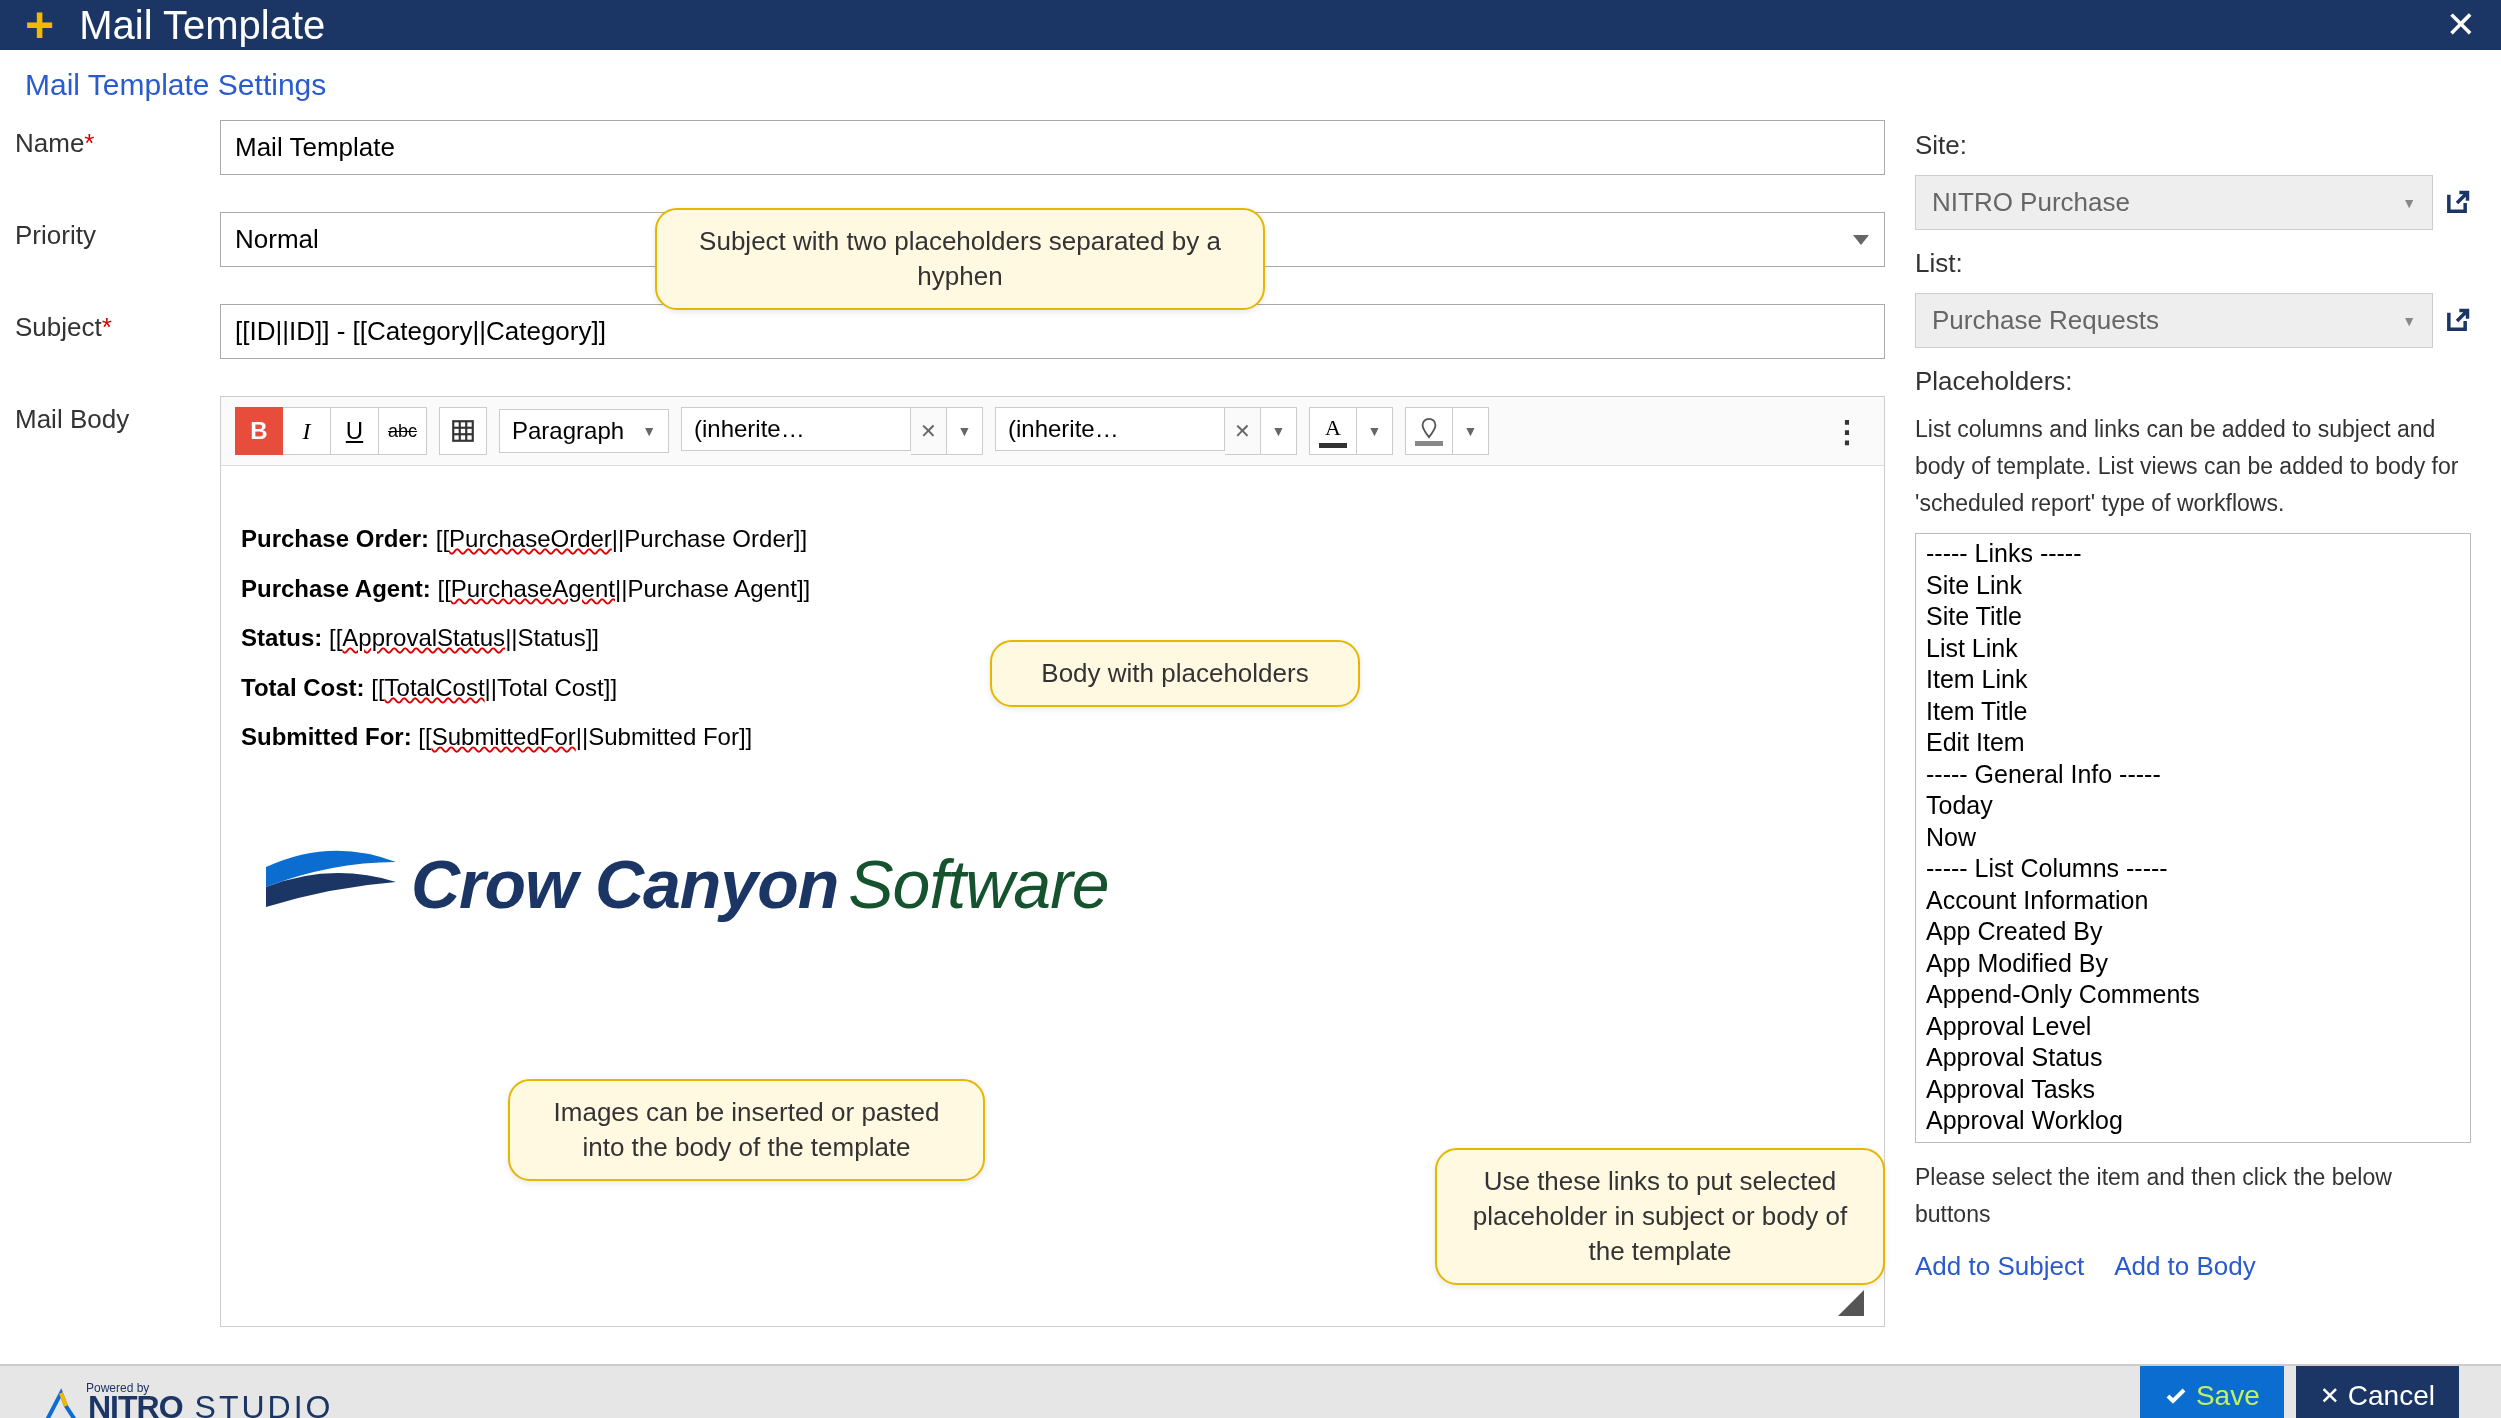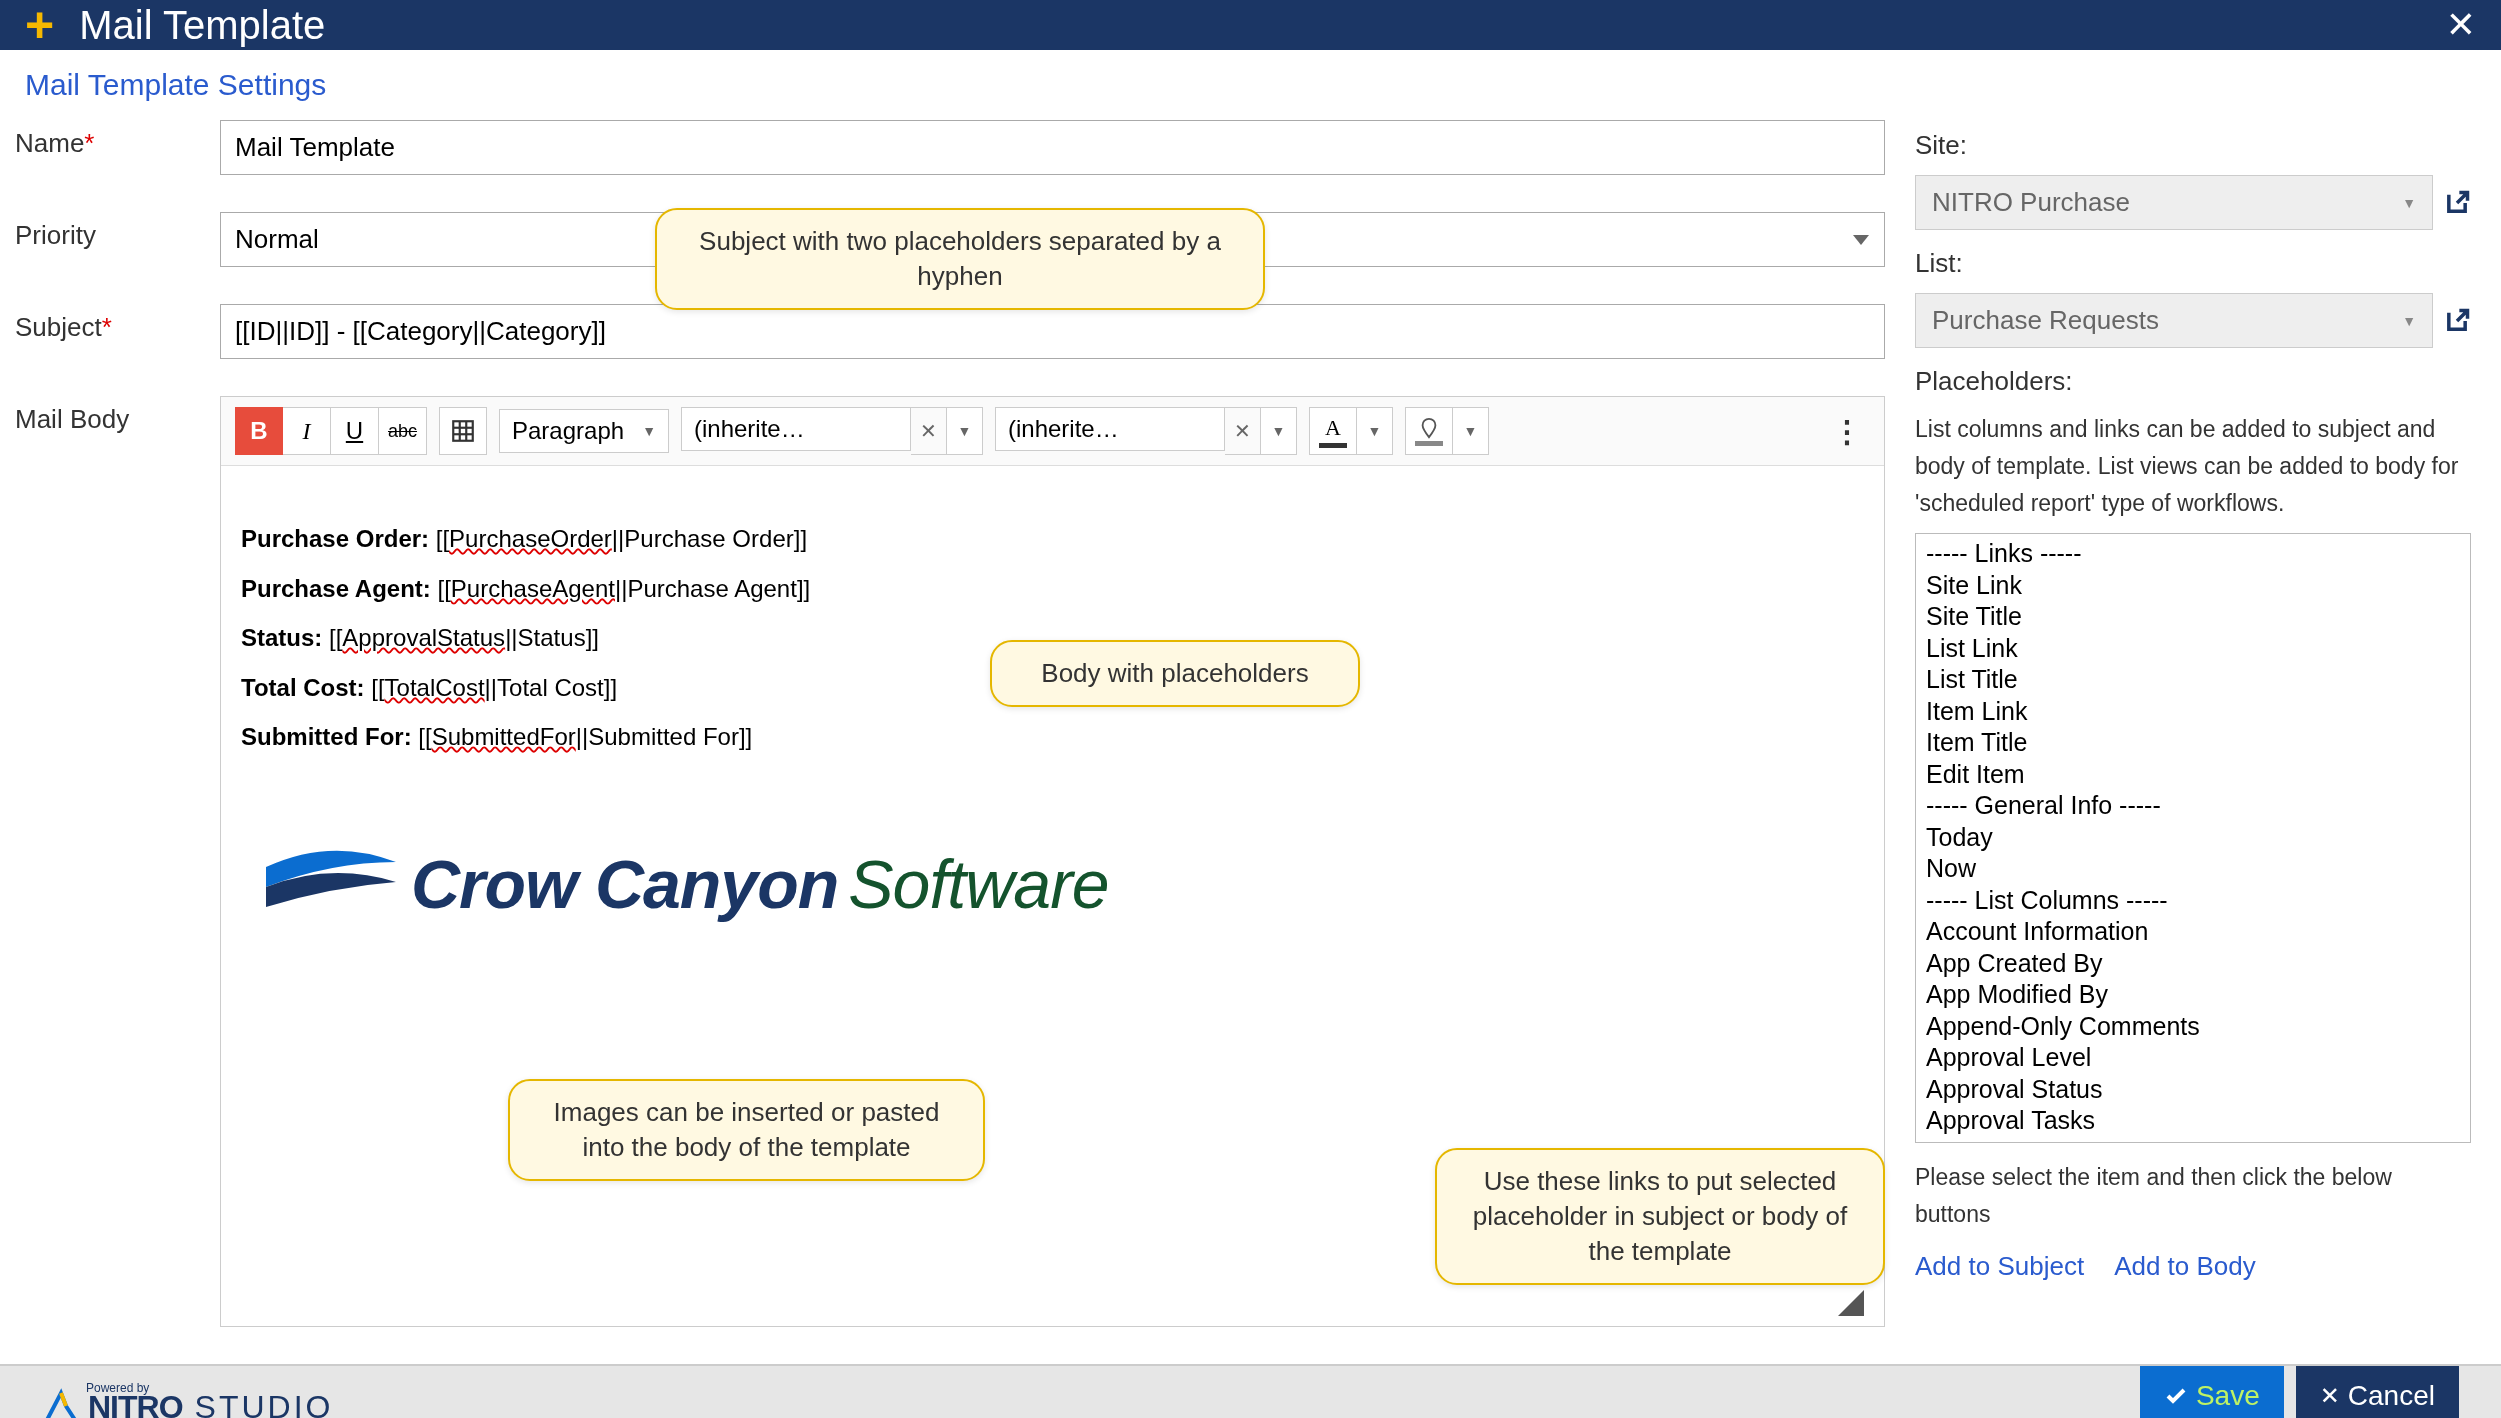--- a/index.html
+++ b/index.html
@@ -250,21 +250,20 @@
       </div>
     </div>
 
     <div class="rp-label">Placeholders:</div>
     <div class="rp-help">List columns and links can be added to subject and body of template. List views can be added to body for 'scheduled report' type of workflows.</div>
     <div class="rp-listbox" id="rp-listbox">
         <div>----- Links -----</div>
         <div>Site Link</div>
         <div>Site Title</div>
         <div>List Link</div>
-        <div>List Title</div>
         <div>Item Link</div>
         <div>Item Title</div>
         <div>Edit Item</div>
         <div>----- General Info -----</div>
         <div>Today</div>
         <div>Now</div>
         <div>----- List Columns -----</div>
         <div>Account Information</div>
         <div>App Created By</div>
         <div>App Modified By</div>

